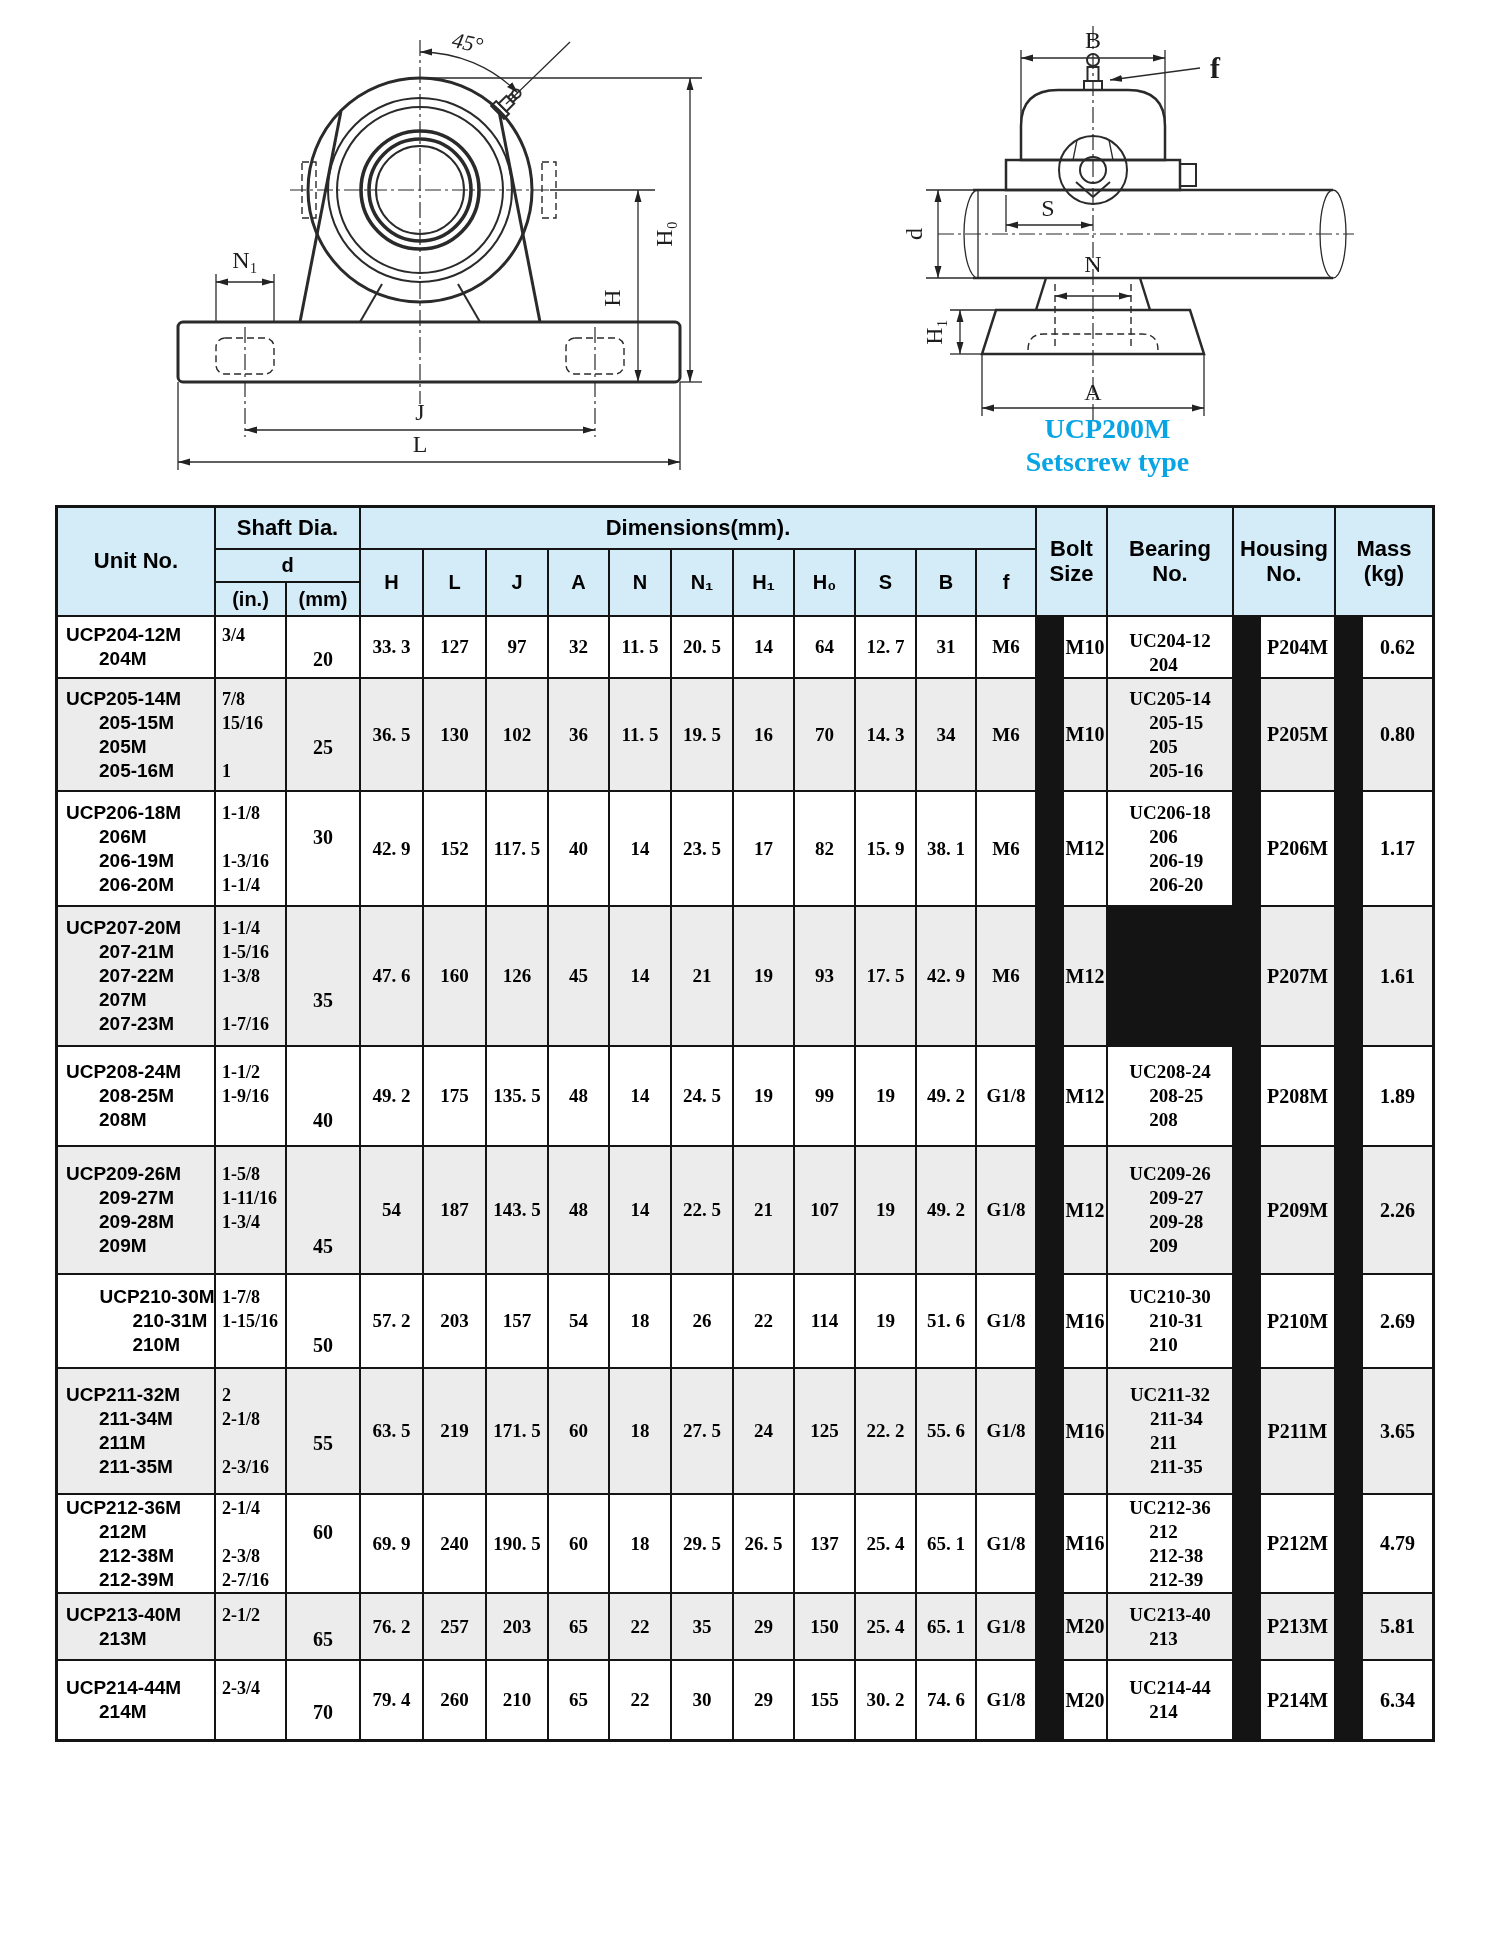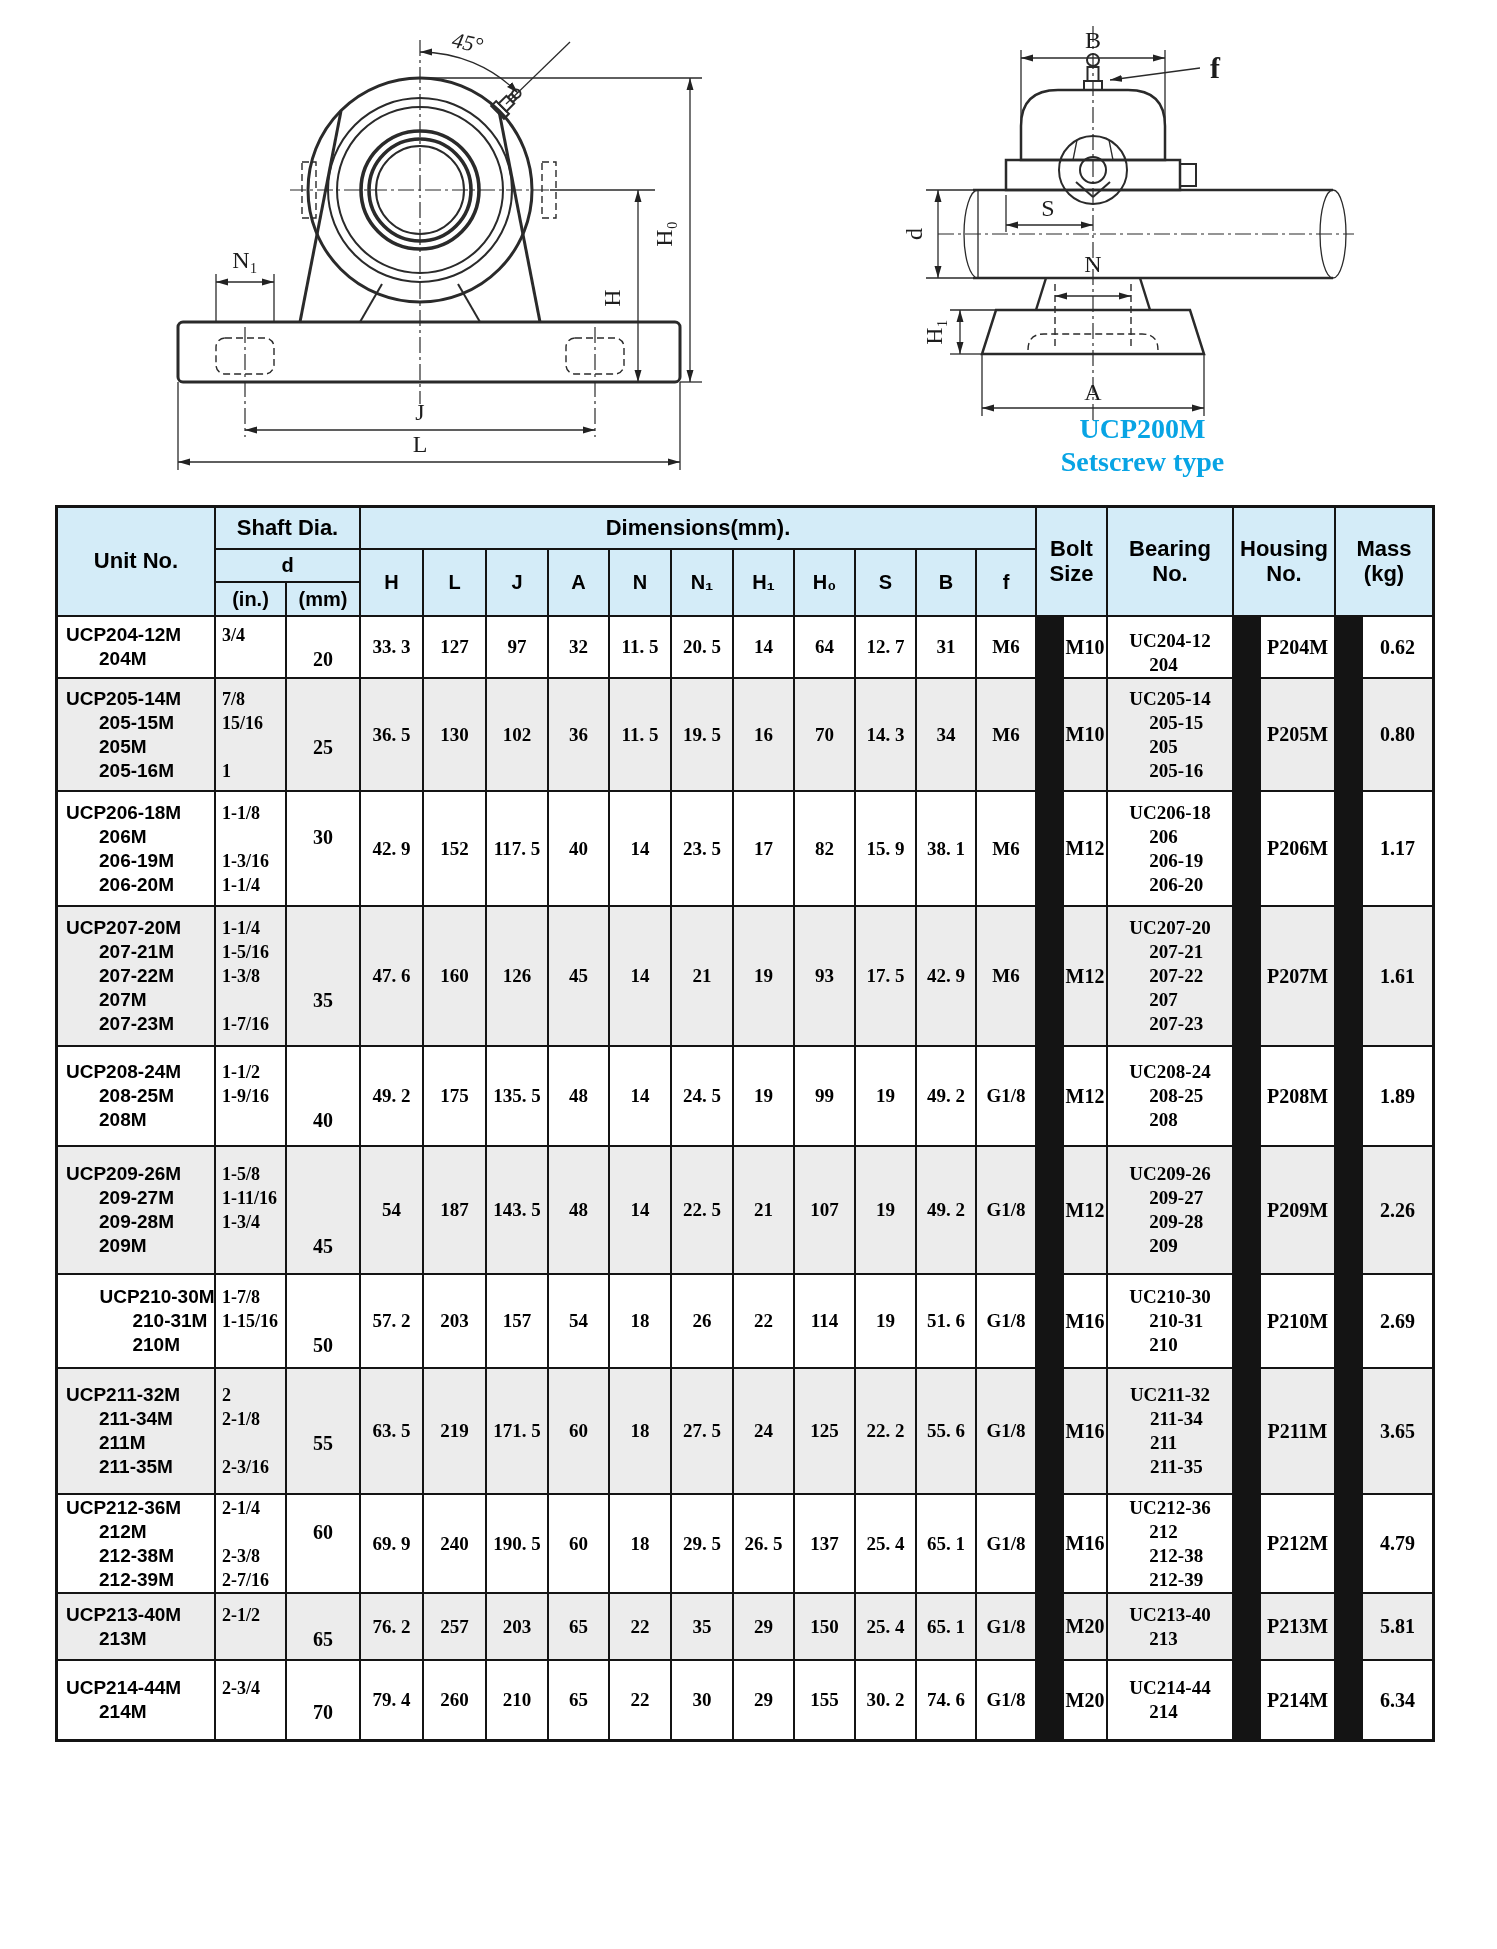--- a/index.html
+++ b/index.html
@@ -12,21 +12,21 @@
   svg .t25{stroke-width:2.5;}
   svg .t3{stroke-width:3;}
   svg .t35{stroke-width:3.6;}
   svg .cl{stroke:#2a2a2a;fill:none;stroke-width:1.2;stroke-dasharray:16 4 3 4;}
   svg .hid{stroke:#2a2a2a;fill:none;stroke-width:1.4;stroke-dasharray:7 4;}
   svg .dim{stroke:#2a2a2a;fill:none;stroke-width:1.3;}
   svg text{font:24px "Liberation Serif","DejaVu Serif",serif;fill:#1d1d1d;}
   svg text.it{font-style:italic;font-size:22px;}
   svg text.big{font-size:30px;font-weight:bold;}
 
-  #caption{position:absolute;left:1000px;top:412px;width:285px;text-align:center;
+  #caption{position:absolute;left:965px;top:412px;width:285px;text-align:center;
            font-family:"Liberation Serif",serif;font-weight:bold;font-size:28px;
            line-height:33px;color:#08a4e4;}
   #caption span{display:block;}
 
   #tablewrap{position:absolute;left:55px;top:505px;}
   #grid{display:grid;gap:2px;background:#141414;border:3px solid #141414;}
   .cell{background:#fff;display:flex;align-items:center;justify-content:center;
         overflow:hidden;position:relative;}
   .cell.h{background:#d4ecf8;}
   .cell.g{background:#ececec;}
@@ -402,29 +402,20 @@
         <div class="cell g serif" style="grid-area: 7 / 6 / 8 / 7;">126</div>
         <div class="cell g serif" style="grid-area: 7 / 7 / 8 / 8;">45</div>
         <div class="cell g serif" style="grid-area: 7 / 8 / 8 / 9;">14</div>
         <div class="cell g serif" style="grid-area: 7 / 9 / 8 / 10;">21</div>
         <div class="cell g serif" style="grid-area: 7 / 10 / 8 / 11;">19</div>
         <div class="cell g serif" style="grid-area: 7 / 11 / 8 / 12;">93</div>
         <div class="cell g serif" style="grid-area: 7 / 12 / 8 / 13;">17. 5</div>
         <div class="cell g serif" style="grid-area: 7 / 13 / 8 / 14;">42. 9</div>
         <div class="cell g serif" style="grid-area: 7 / 14 / 8 / 15;">M6</div>
         <div class="cell g serif20" style="grid-area: 7 / 15 / 8 / 16;">M12</div>
-        <div class="cell g" style="grid-area: 7 / 16 / 8 / 17;">
-          <div class="lines bser">
-            <span>UC207-20</span>
-            <span>207-21</span>
-            <span>207-22</span>
-            <span>207</span>
-            <span>207-23</span>
-          </div>
-        </div>
         <div class="cell g serif20" style="grid-area: 7 / 17 / 8 / 18;">P207M</div>
         <div class="cell g serif20" style="grid-area: 7 / 18 / 8 / 19;">1.61</div>
         <div class="cell" style="grid-area: 8 / 1 / 9 / 2;">
           <div class="lines usans">
             <span>UCP208-24M</span>
             <span>208-25M</span>
             <span>208M</span>
           </div>
         </div>
         <div class="cell" style="grid-area: 8 / 2 / 9 / 3;">

